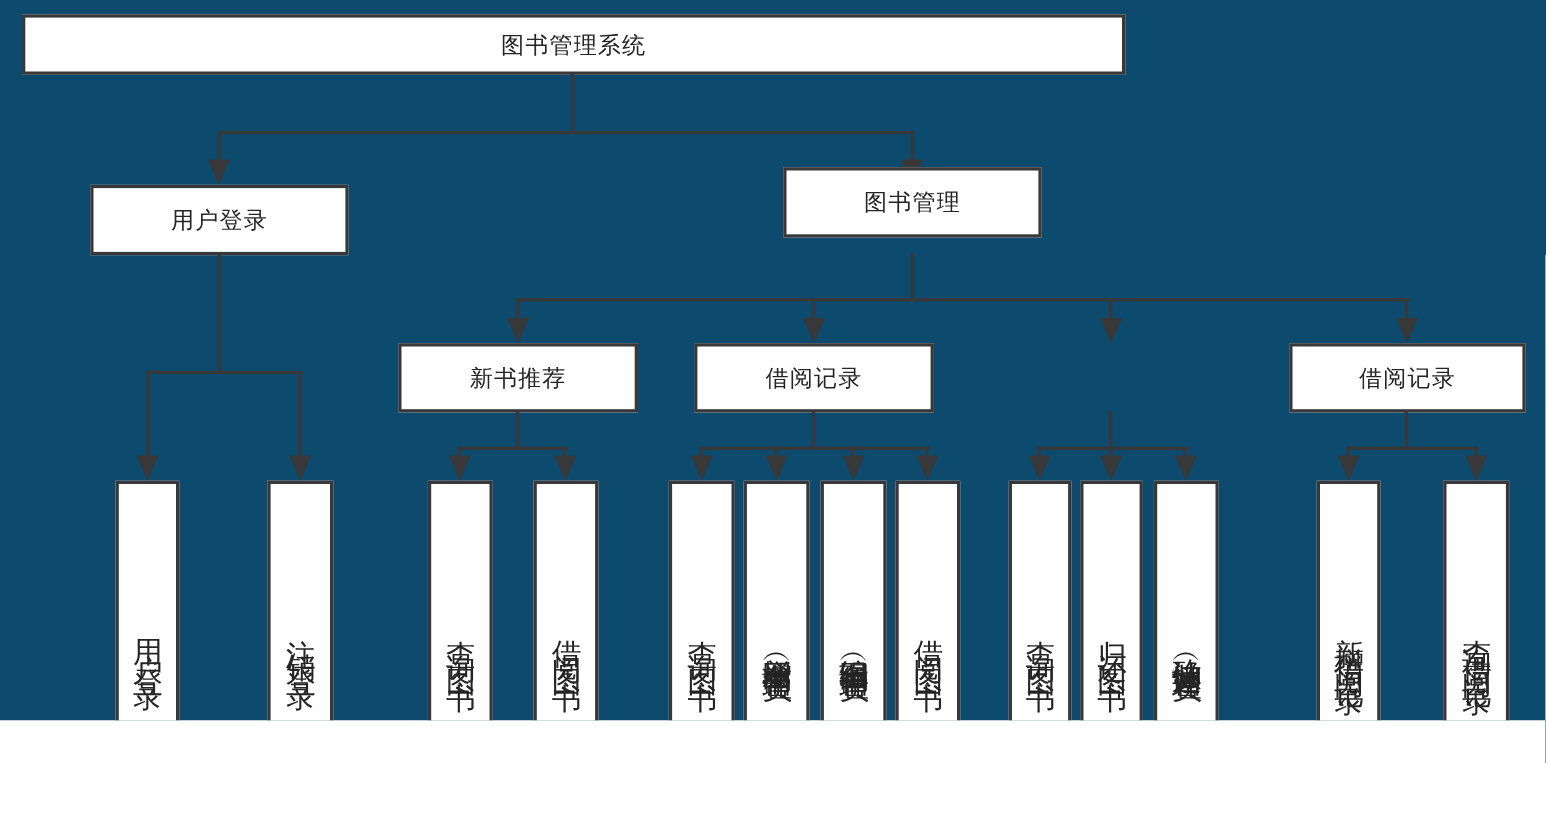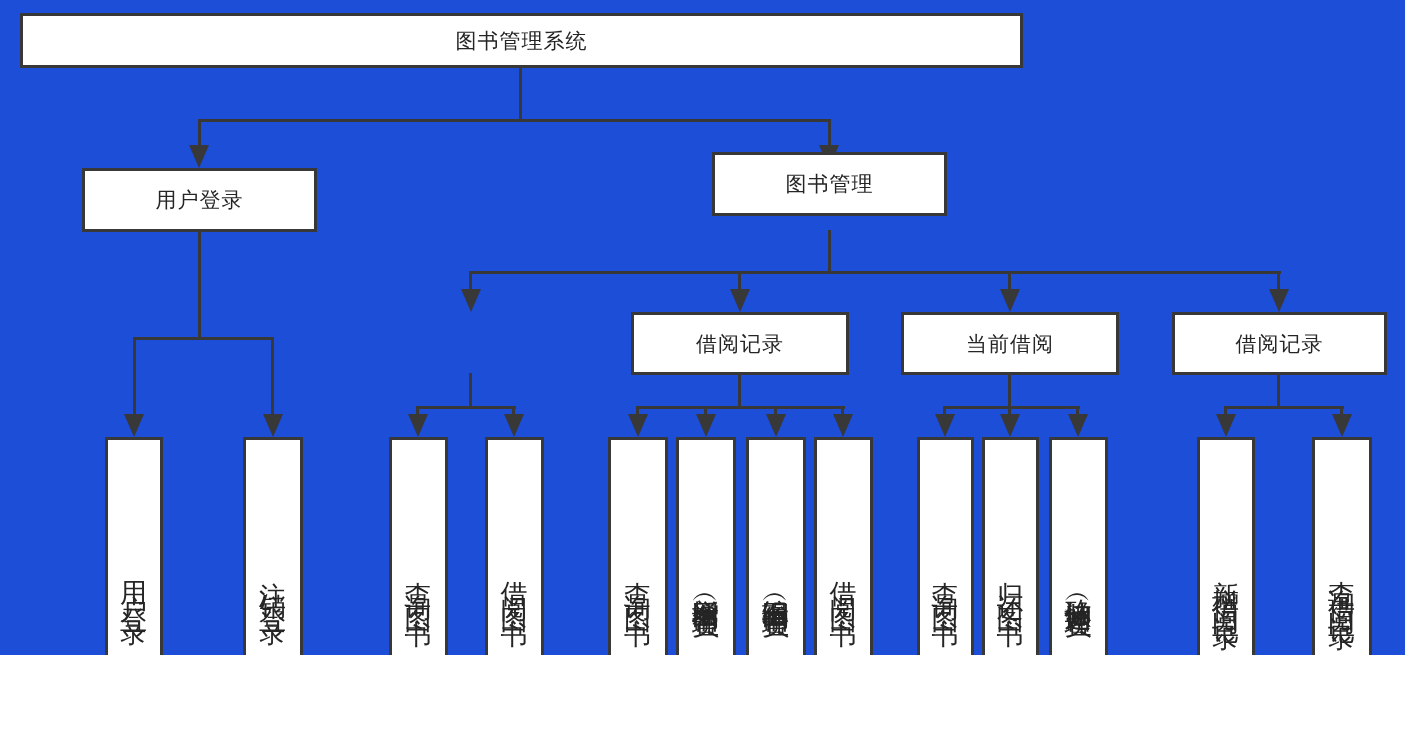--- a/index.html
+++ b/index.html
@@ -1,17 +1,17 @@
 <!DOCTYPE html>
 <html><head>
 <meta charset="utf-8">
 <style>
   html,body{margin:0;padding:0;background:#fff;}
   .stage{
-    position:relative;width:1405px;height:655px;background:#1d4ed8;
+    position:relative;width:1405px;height:655px;background:#0c4a6e;
     font-family:"DejaVu Sans","Liberation Sans",sans-serif;overflow:hidden;
   }
   .box{
     position:absolute;background:#fff;border:3px solid #383838;box-sizing:border-box;
     display:flex;align-items:center;justify-content:center;
     font-size:21px;color:#252525;letter-spacing:1px;white-space:nowrap;
   }
   .vbox{
     position:absolute;background:#fff;border:3px solid #383838;box-sizing:border-box;
     display:flex;align-items:center;justify-content:center;
@@ -60,22 +60,22 @@
   <div class="hline" style="left:469px;top:271px;width:812px"></div>
   <div class="vline" style="left:469px;top:271px;height:20px"></div>
   <div class="arrow" style="left:461px;top:289px"></div>
   <div class="vline" style="left:738px;top:271px;height:20px"></div>
   <div class="arrow" style="left:730px;top:289px"></div>
   <div class="vline" style="left:1008px;top:271px;height:20px"></div>
   <div class="arrow" style="left:1000px;top:289px"></div>
   <div class="vline" style="left:1277px;top:271px;height:20px"></div>
   <div class="arrow" style="left:1269px;top:289px"></div>
 
+  <div class="box" style="left:362px;top:312px;width:218px;height:63px">新书推荐</div>
   <div class="box" style="left:631px;top:312px;width:218px;height:63px">借阅记录</div>
-  <div class="box" style="left:901px;top:312px;width:218px;height:63px">当前借阅</div>
   <div class="box" style="left:1172px;top:312px;width:215px;height:63px">借阅记录</div>
 
   <div class="vline" style="left:469px;top:373px;height:36px"></div>
   <div class="vline" style="left:738px;top:373px;height:36px"></div>
   <div class="vline" style="left:1008px;top:373px;height:36px"></div>
   <div class="vline" style="left:1277px;top:373px;height:36px"></div>
 
   <div class="hline" style="left:417px;top:406px;width:99px"></div>
   <div class="hline" style="left:636px;top:406px;width:209px"></div>
   <div class="hline" style="left:943px;top:406px;width:137px"></div>

